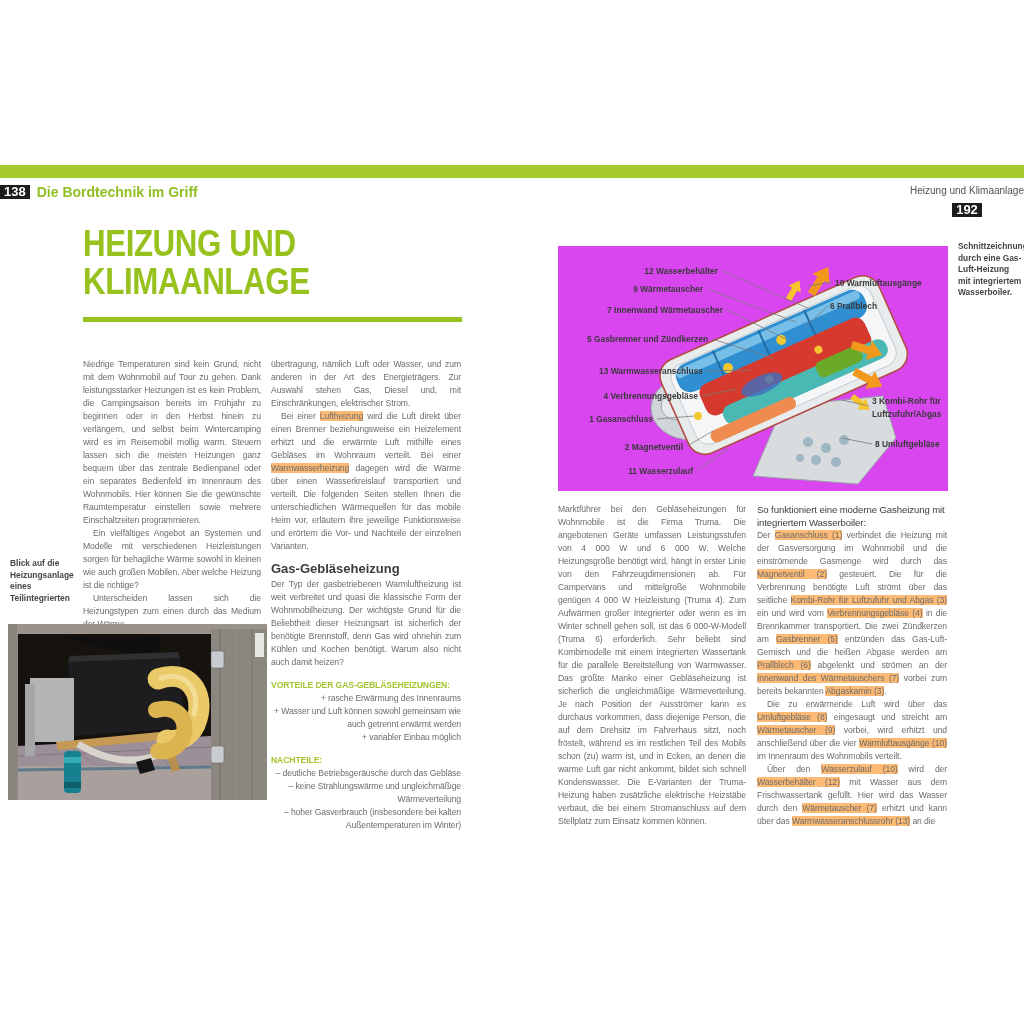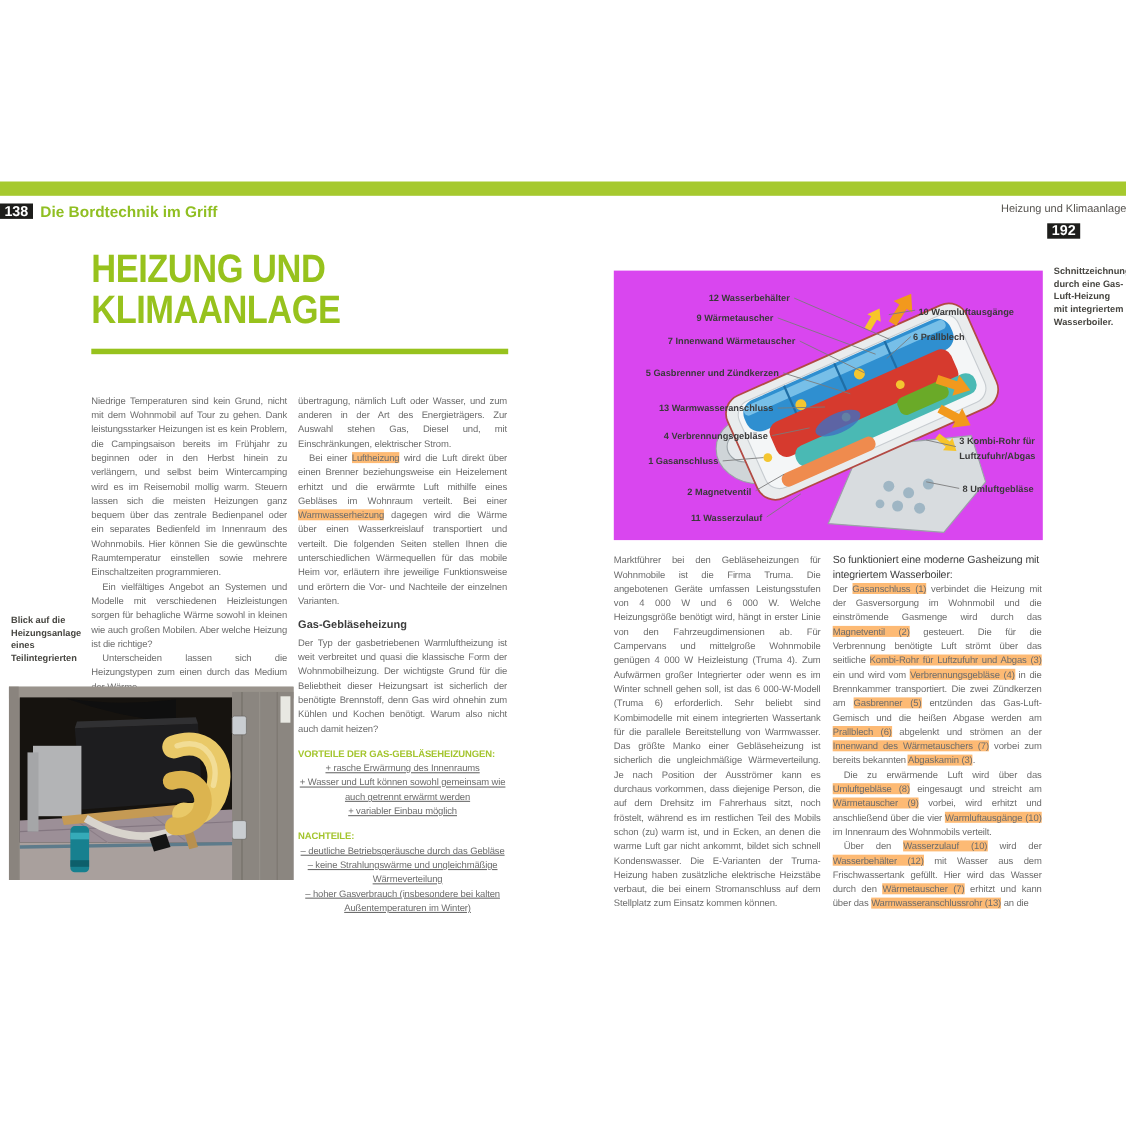--- a/index.html
+++ b/index.html
@@ -12,23 +12,23 @@
   .pagenum{background:#1d1d1b;color:#fff;font-size:13px;font-weight:bold;padding:1px 4px;line-height:12px;}
   .runlabel-left{color:#90bf22;font-weight:bold;font-size:14px;}
   .runlabel-right{color:#55524e;font-size:10px;}
   .big-title{position:absolute;left:83px;top:225px;font-size:36px;line-height:38px;font-weight:bold;
              color:#97c21d;letter-spacing:-.5px;transform:scaleX(.87);transform-origin:left top;white-space:nowrap;}
   .title-rule{position:absolute;left:83px;top:317px;width:379px;height:5px;background:#97c21d;}
   .col{position:absolute;font-size:8.6px;line-height:13px;color:#6c6c6c;text-align:justify;letter-spacing:-.1px;}
   .col p{margin:0;}
   .col p.ind{text-indent:10px;}
   .hl{background:#fdba74;}
-  .section-head{font-size:10px;font-weight:bold;color:#3c3c3c;margin:9px 0 3px 0;text-align:left;letter-spacing:0;}
+  .section-head{font-size:13px;font-weight:bold;color:#3c3c3c;margin:9px 0 3px 0;text-align:left;letter-spacing:0;}
   .list-head{color:#a4c52f;font-weight:bold;margin-top:10px;text-align:left;}
-  .li{text-align:center;padding-left:9px;text-indent:-9px;text-decoration:underline;}
+  .li{text-align:right;padding-left:9px;text-indent:-9px;}
   .lead-head{font-weight:normal;color:#3c3c3c;font-size:9.6px;line-height:13px;text-align:left;}
   .margin-note{position:absolute;font-size:8.4px;line-height:11.5px;font-weight:bold;color:#474641;}
   #lp-margin-note{left:10px;top:558px;width:66px;}
   #rp-margin-note{left:958px;top:241px;width:64px;}
   .photo{position:absolute;left:8px;top:624px;width:259px;height:176px;}
   .diagram-panel{position:absolute;left:558px;top:227px;width:390px;height:245px;background:#d946ef;margin-top:19px;}
   .diagram-panel svg text{font-family:"Liberation Sans",sans-serif;font-size:8.4px;font-weight:bold;fill:#3a3a3a;}
   .leader{stroke:#7a7a7a;stroke-width:.8;}
 </style>
 </head>

